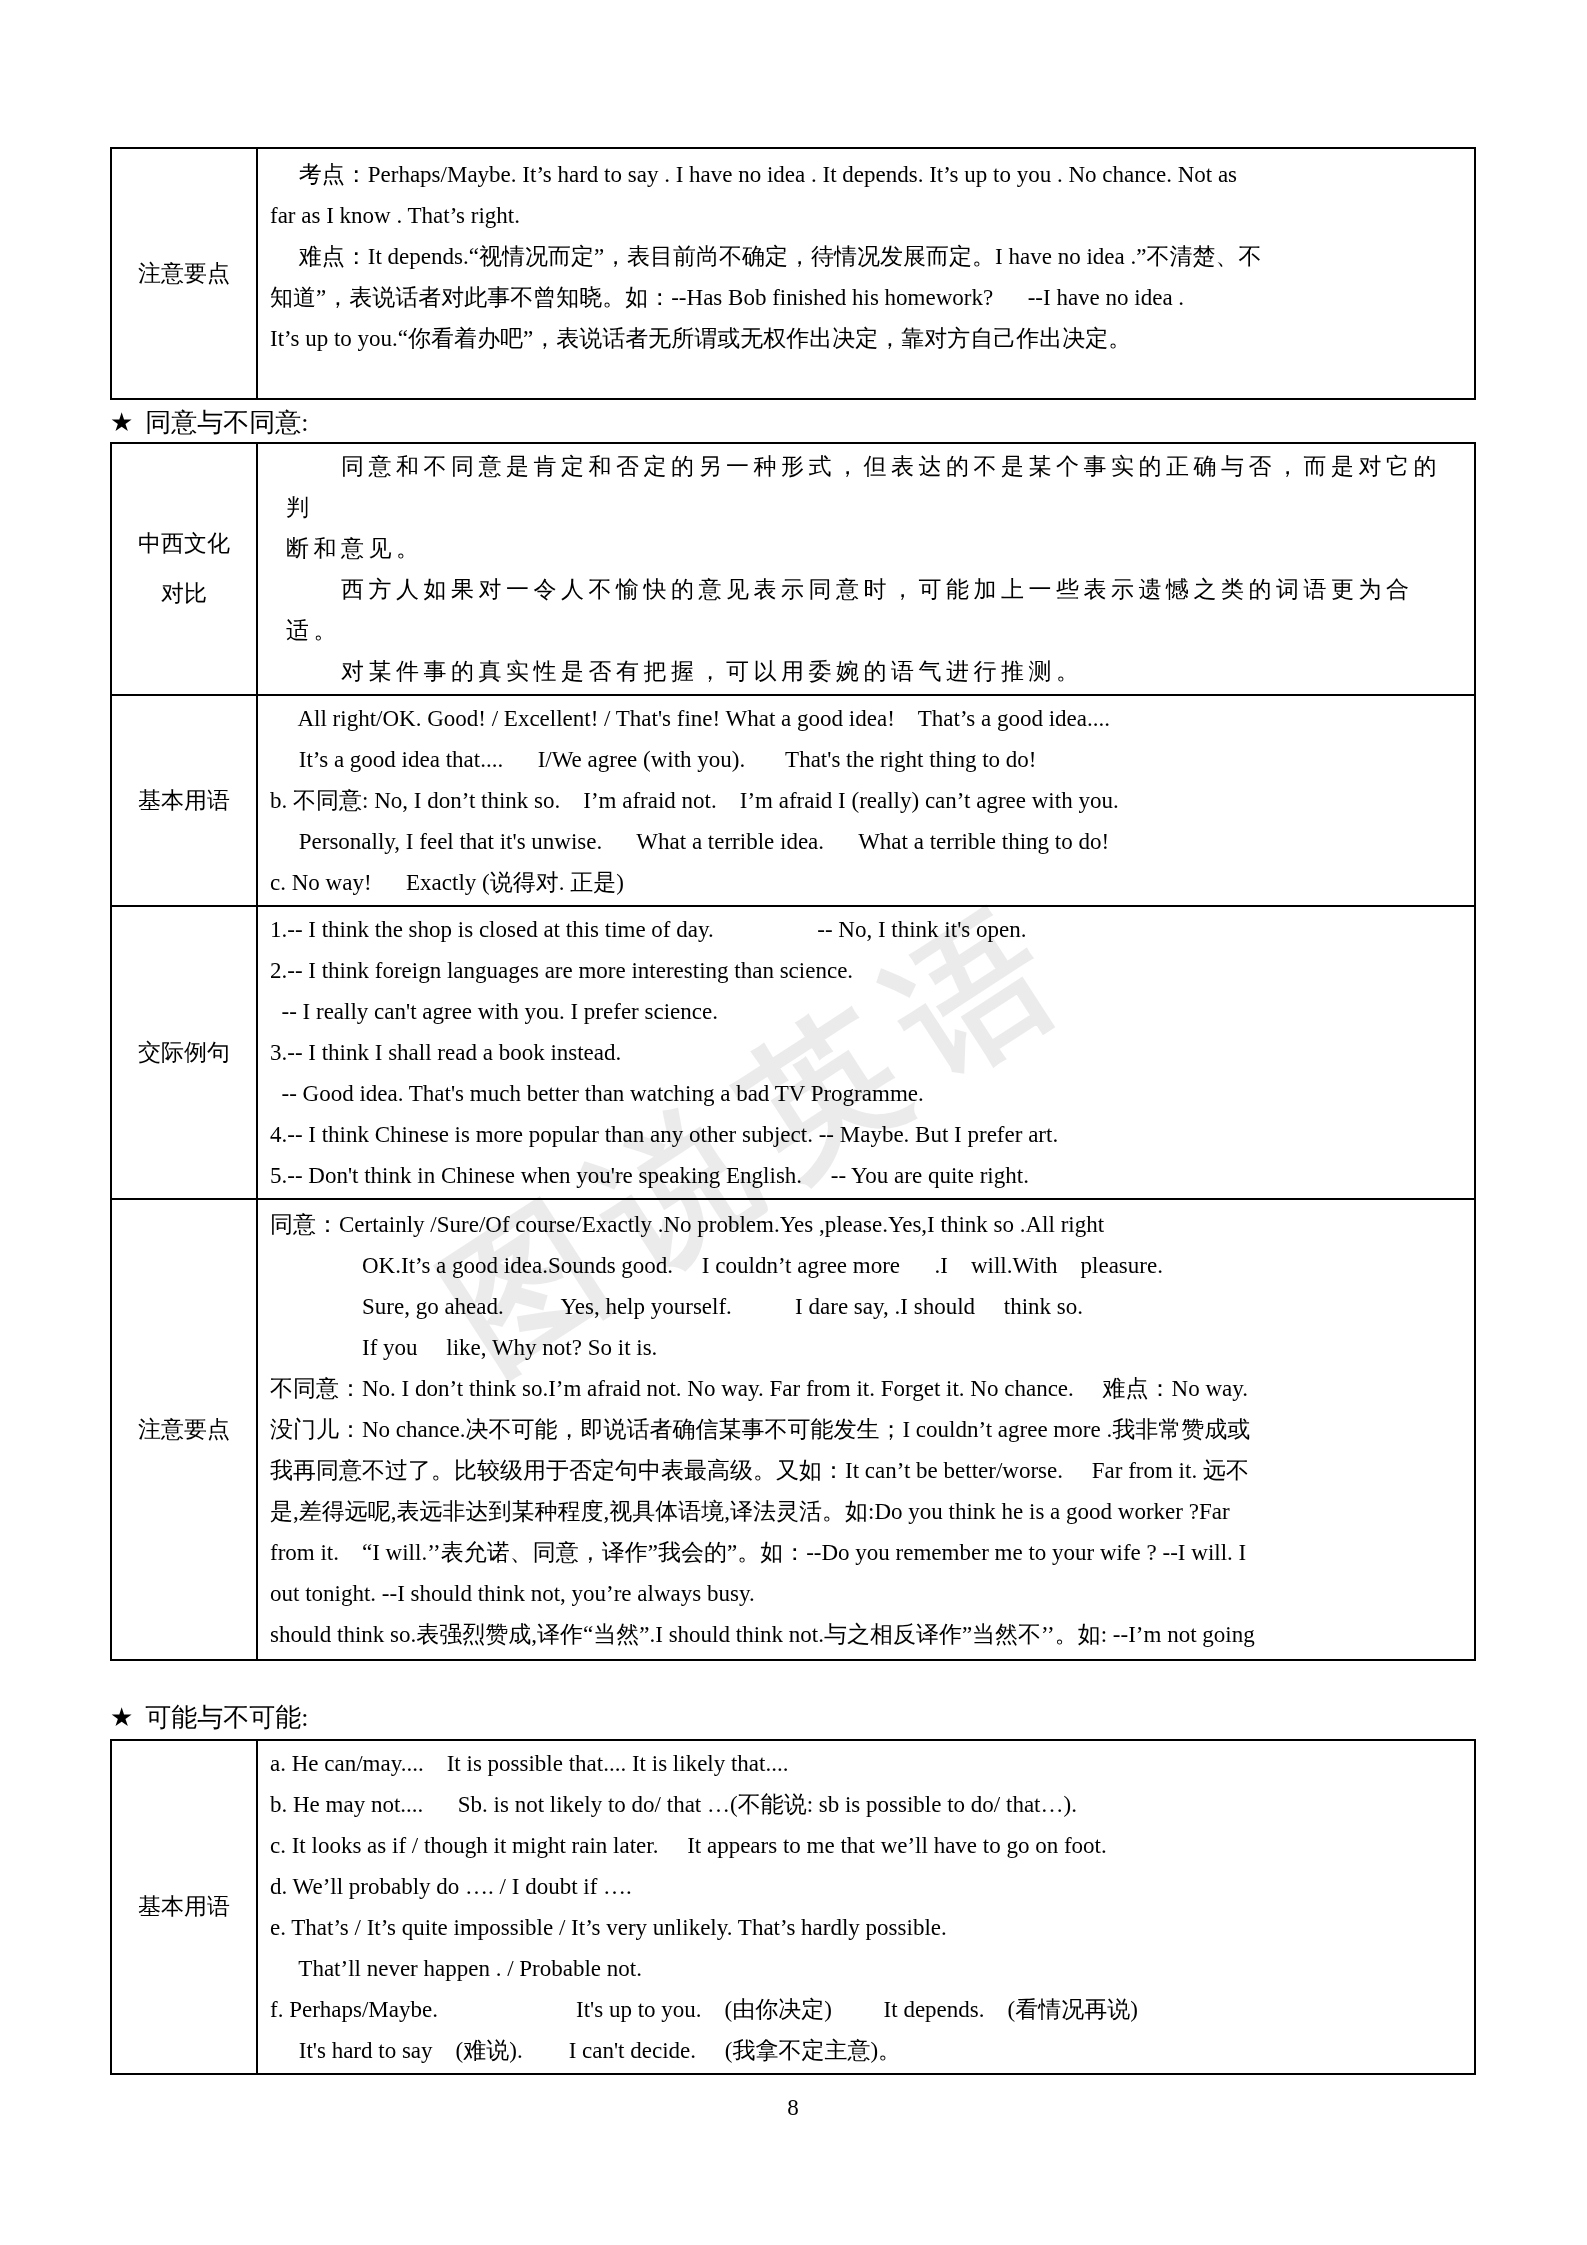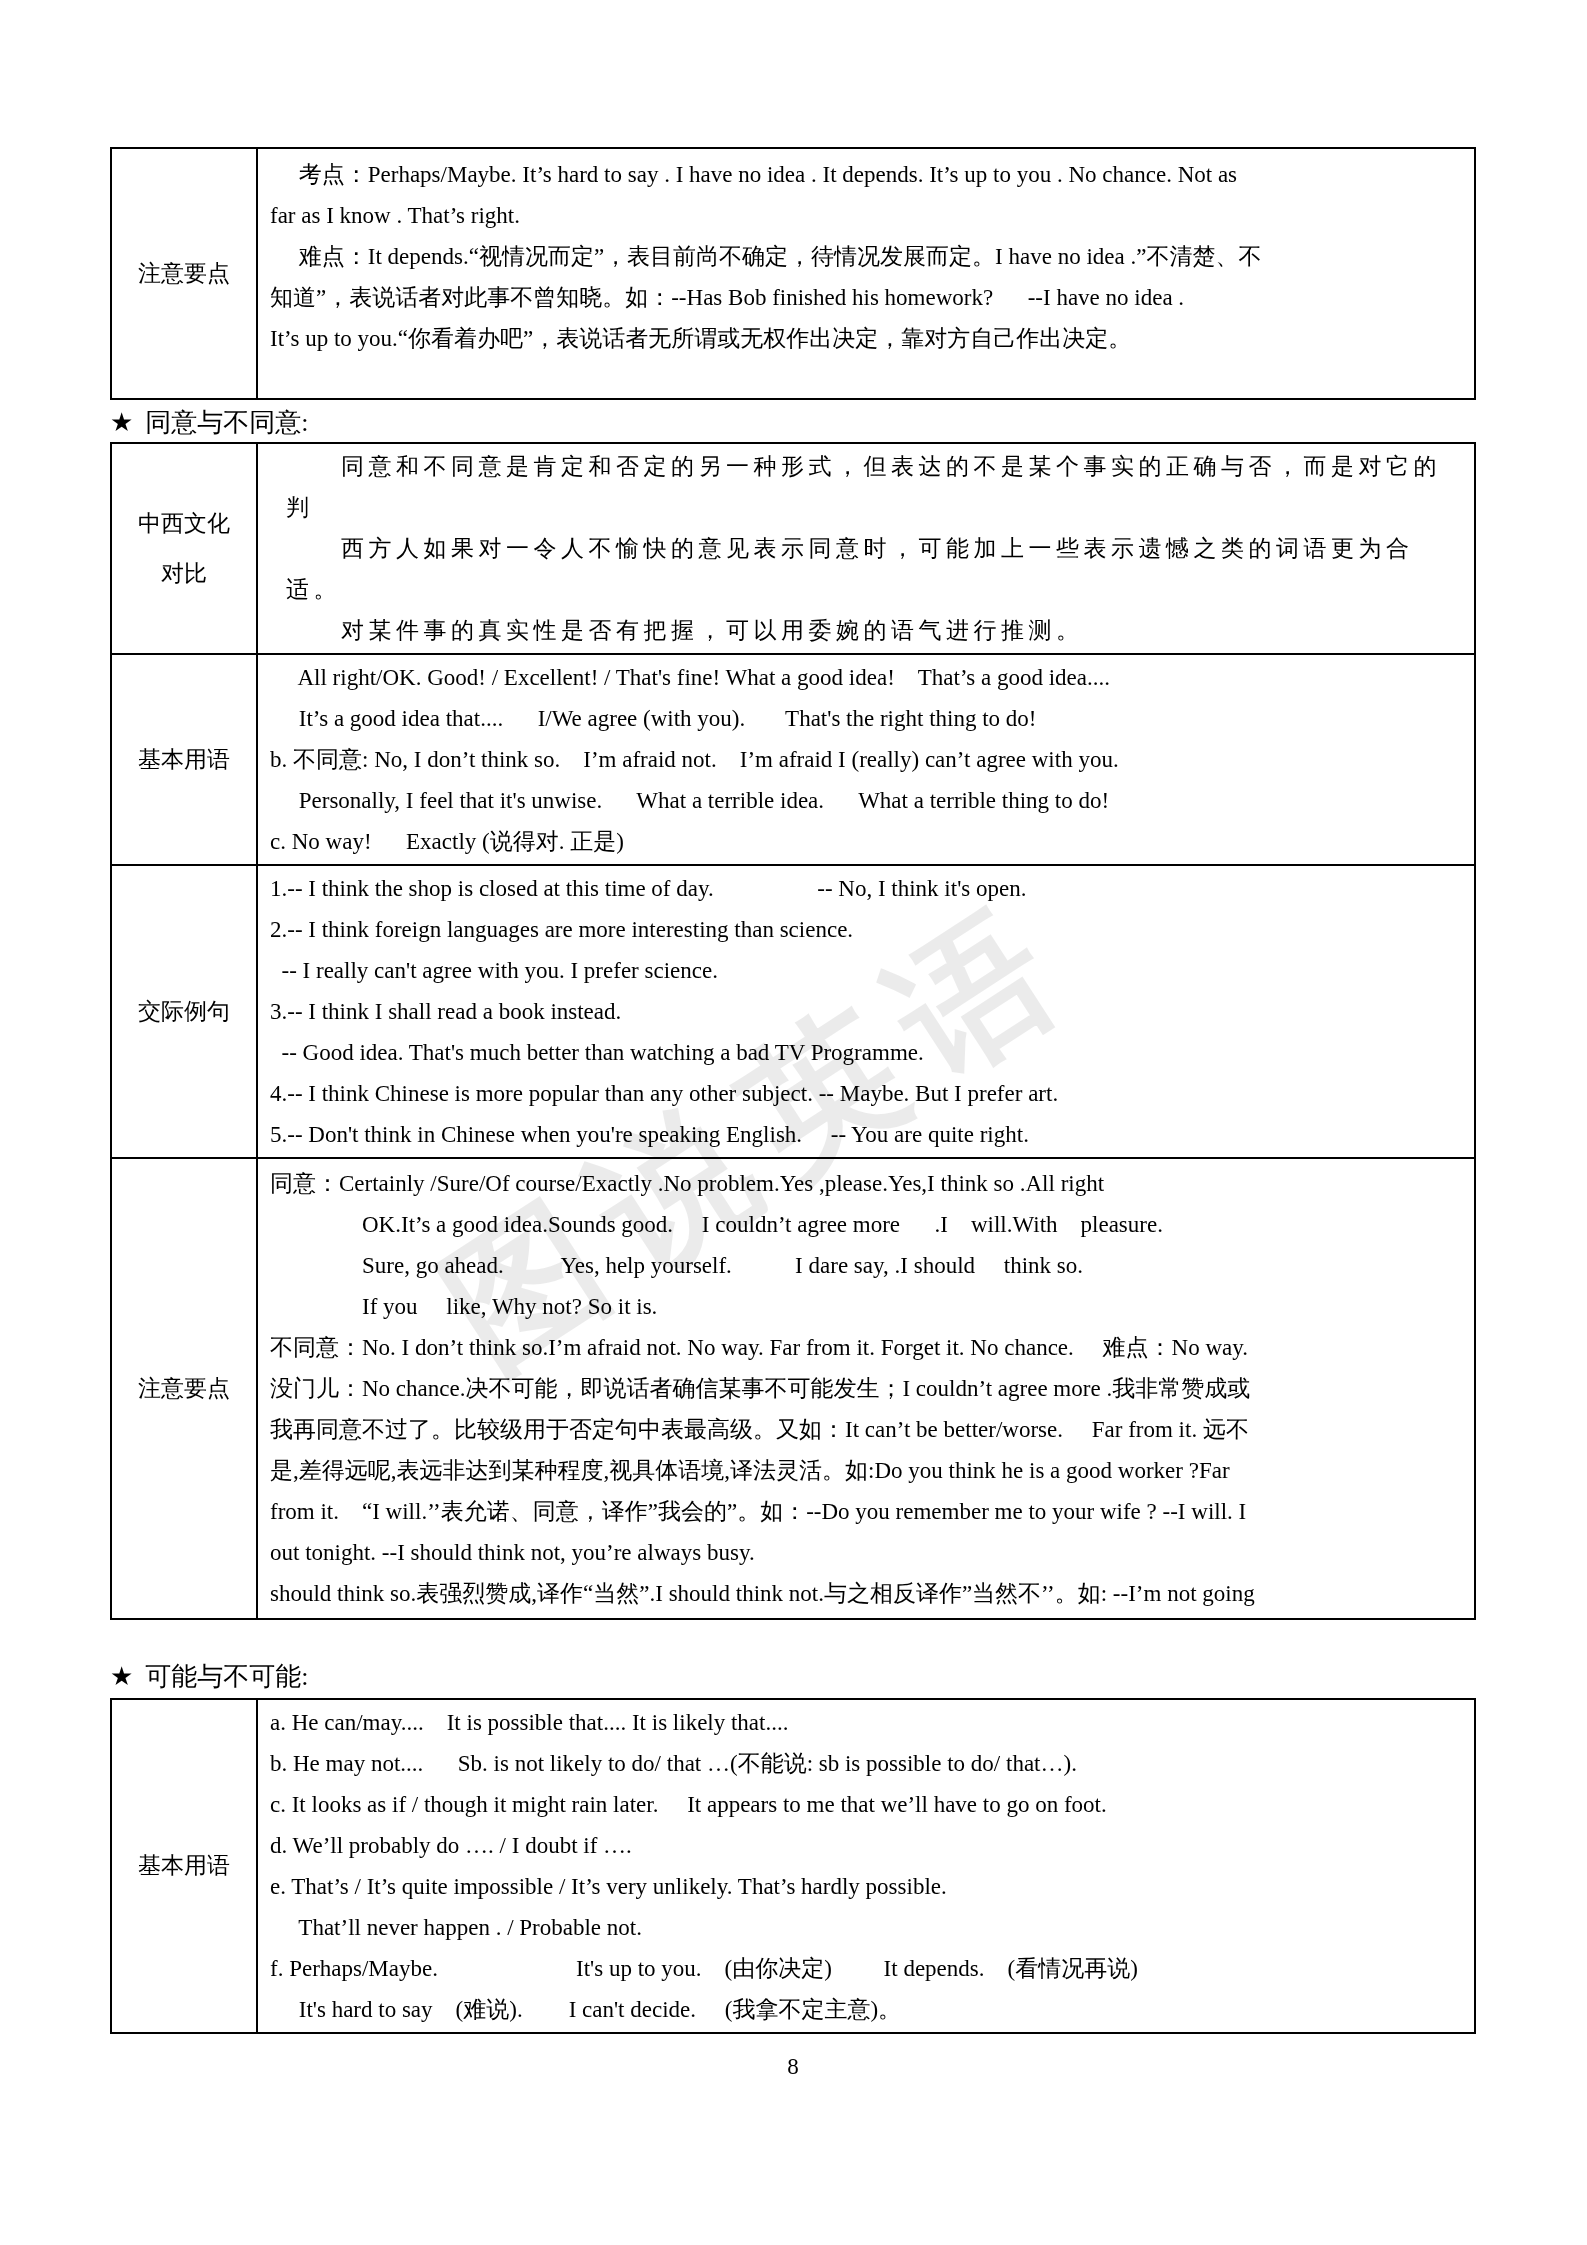--- a/index.html
+++ b/index.html
@@ -95,20 +95,21 @@
     <div class="trow trow-culture">
       <div class="cell-label">
         <div>
             <div class="lbl-line">中西文化</div>
             <div class="lbl-line">对比</div>
           </div>
       </div>
       <div class="cell-content">
         <div>
             <div class="line">　　同意和不同意是肯定和否定的另一种形式，但表达的不是某个事实的正确与否，而是对它的判</div>
+            <div class="line">断和意见。</div>
             <div class="line">　　西方人如果对一令人不愉快的意见表示同意时，可能加上一些表示遗憾之类的词语更为合适。</div>
             <div class="line">　　对某件事的真实性是否有把握，可以用委婉的语气进行推测。</div>
           </div>
       </div>
     </div>
     <div class="trow">
       <div class="cell-label">
         <div>
             <div class="lbl-line">基本用语</div>
           </div>

